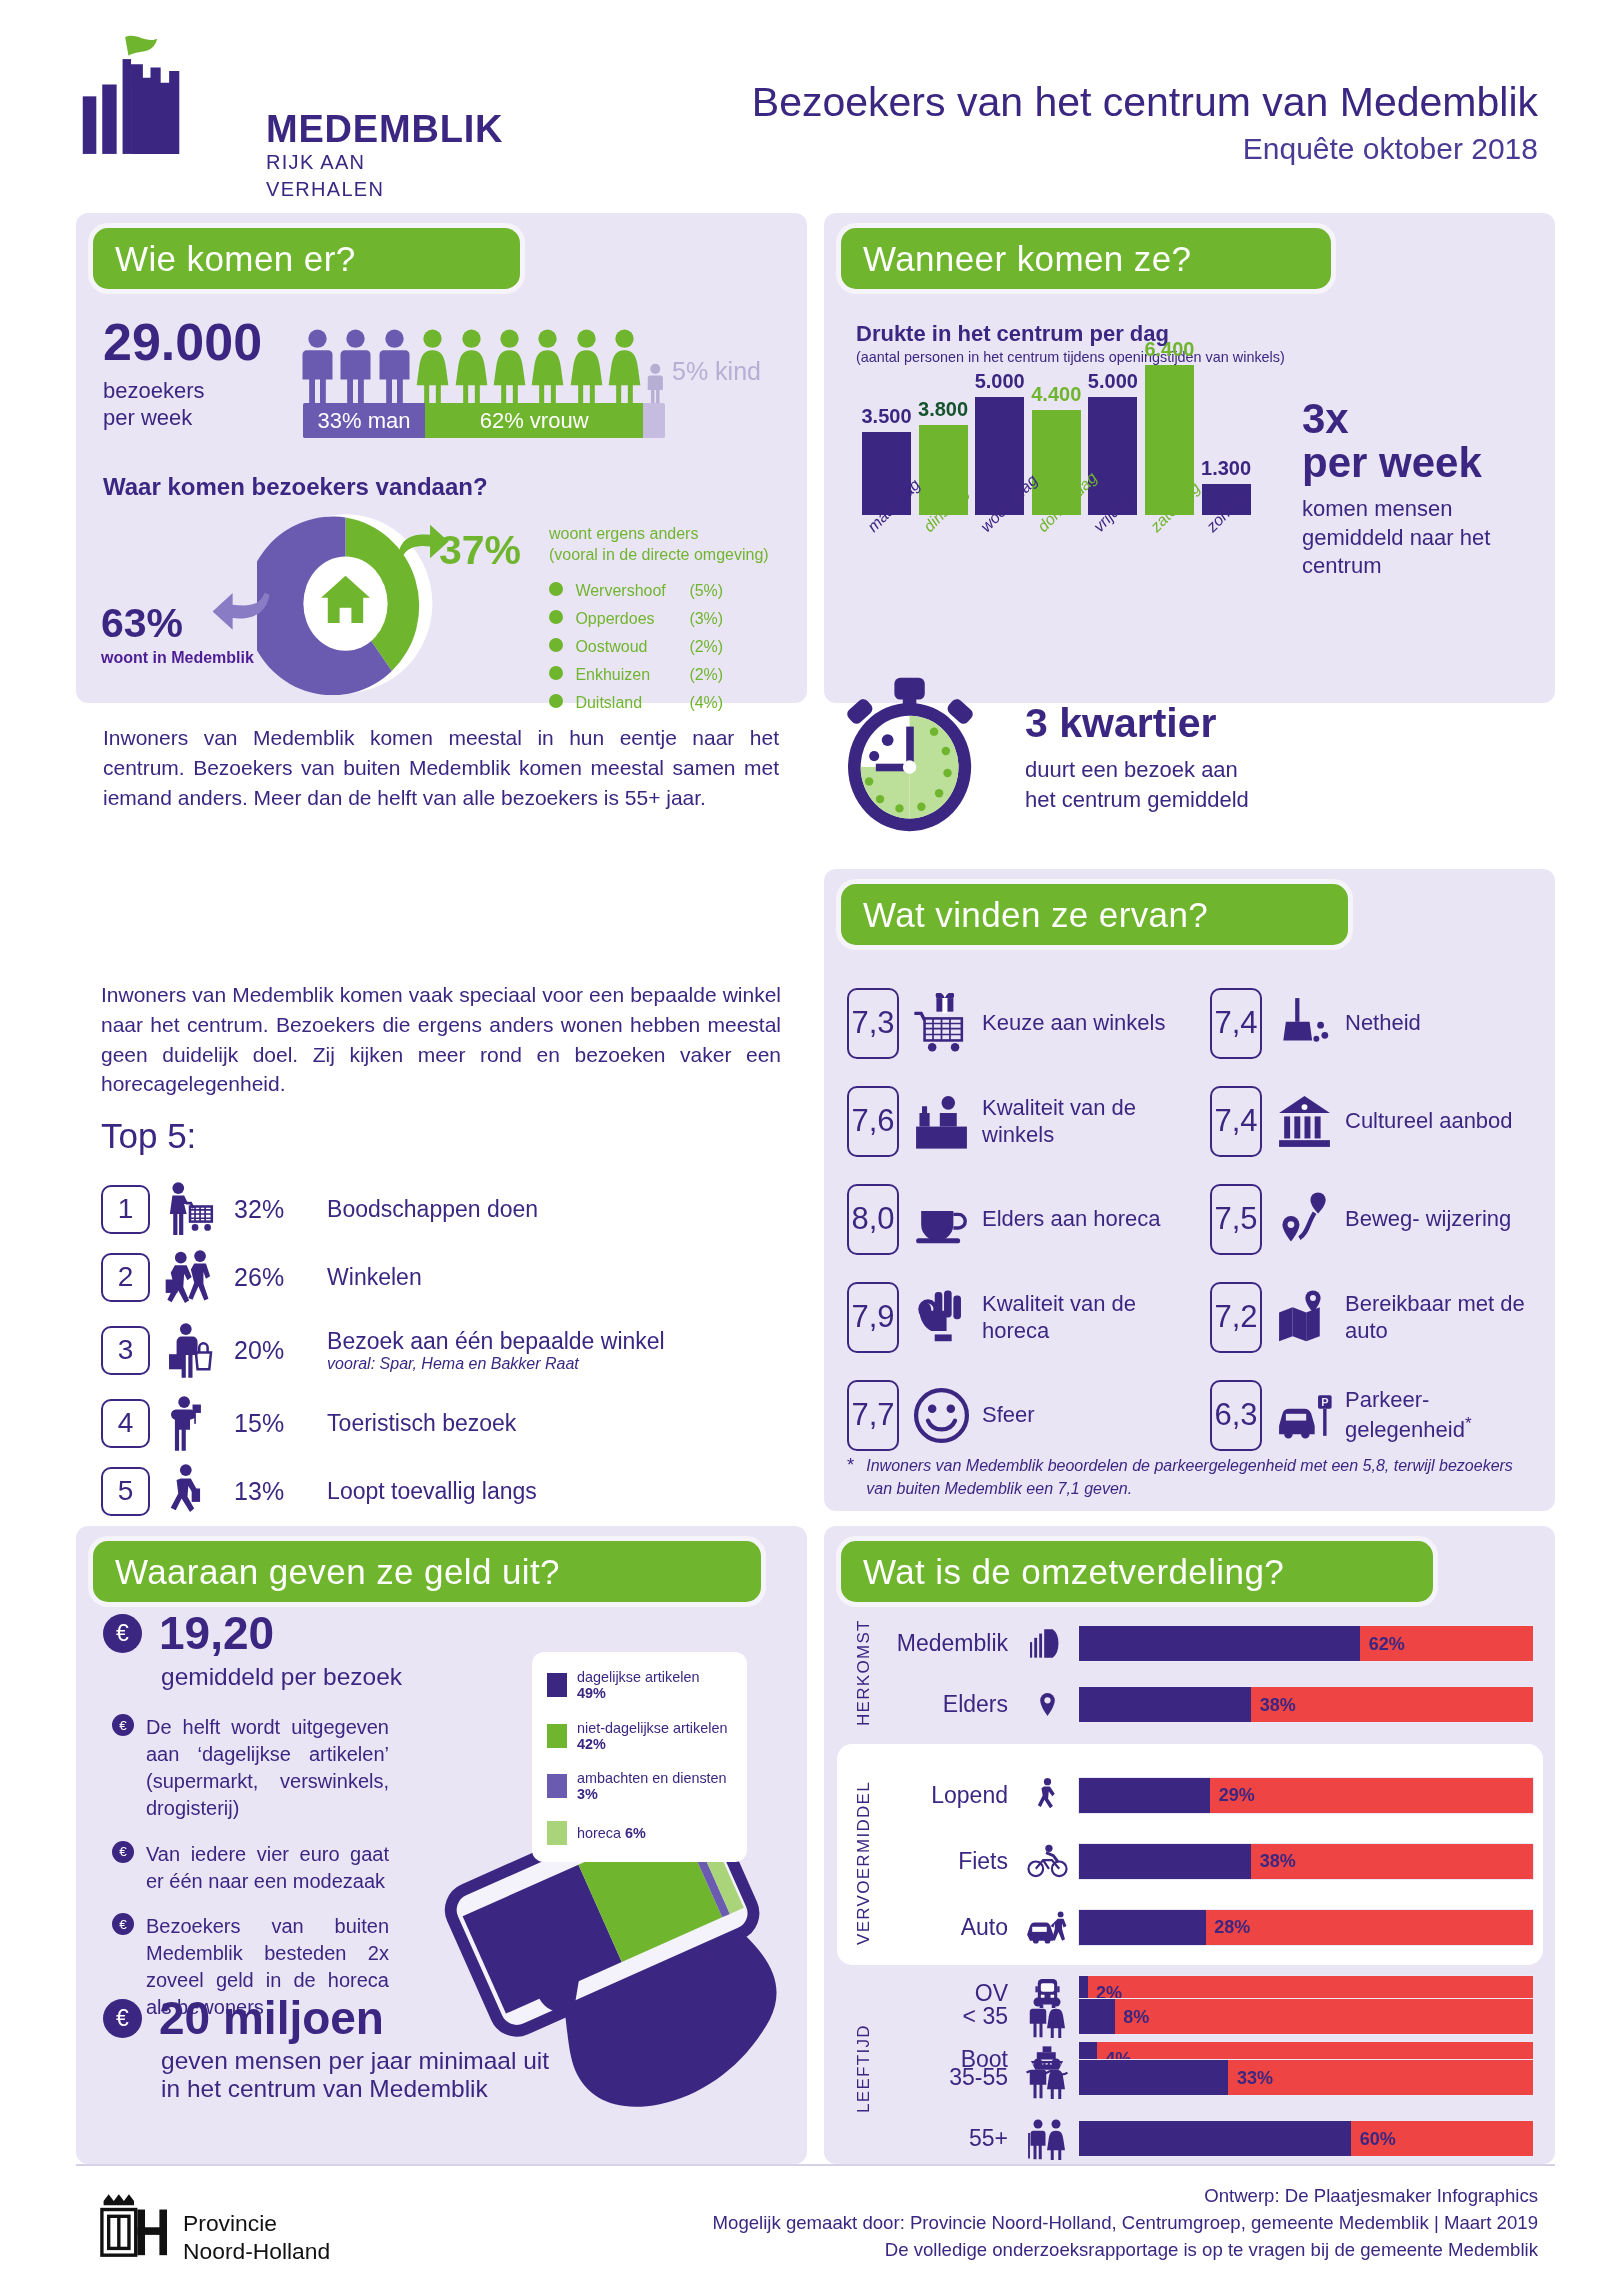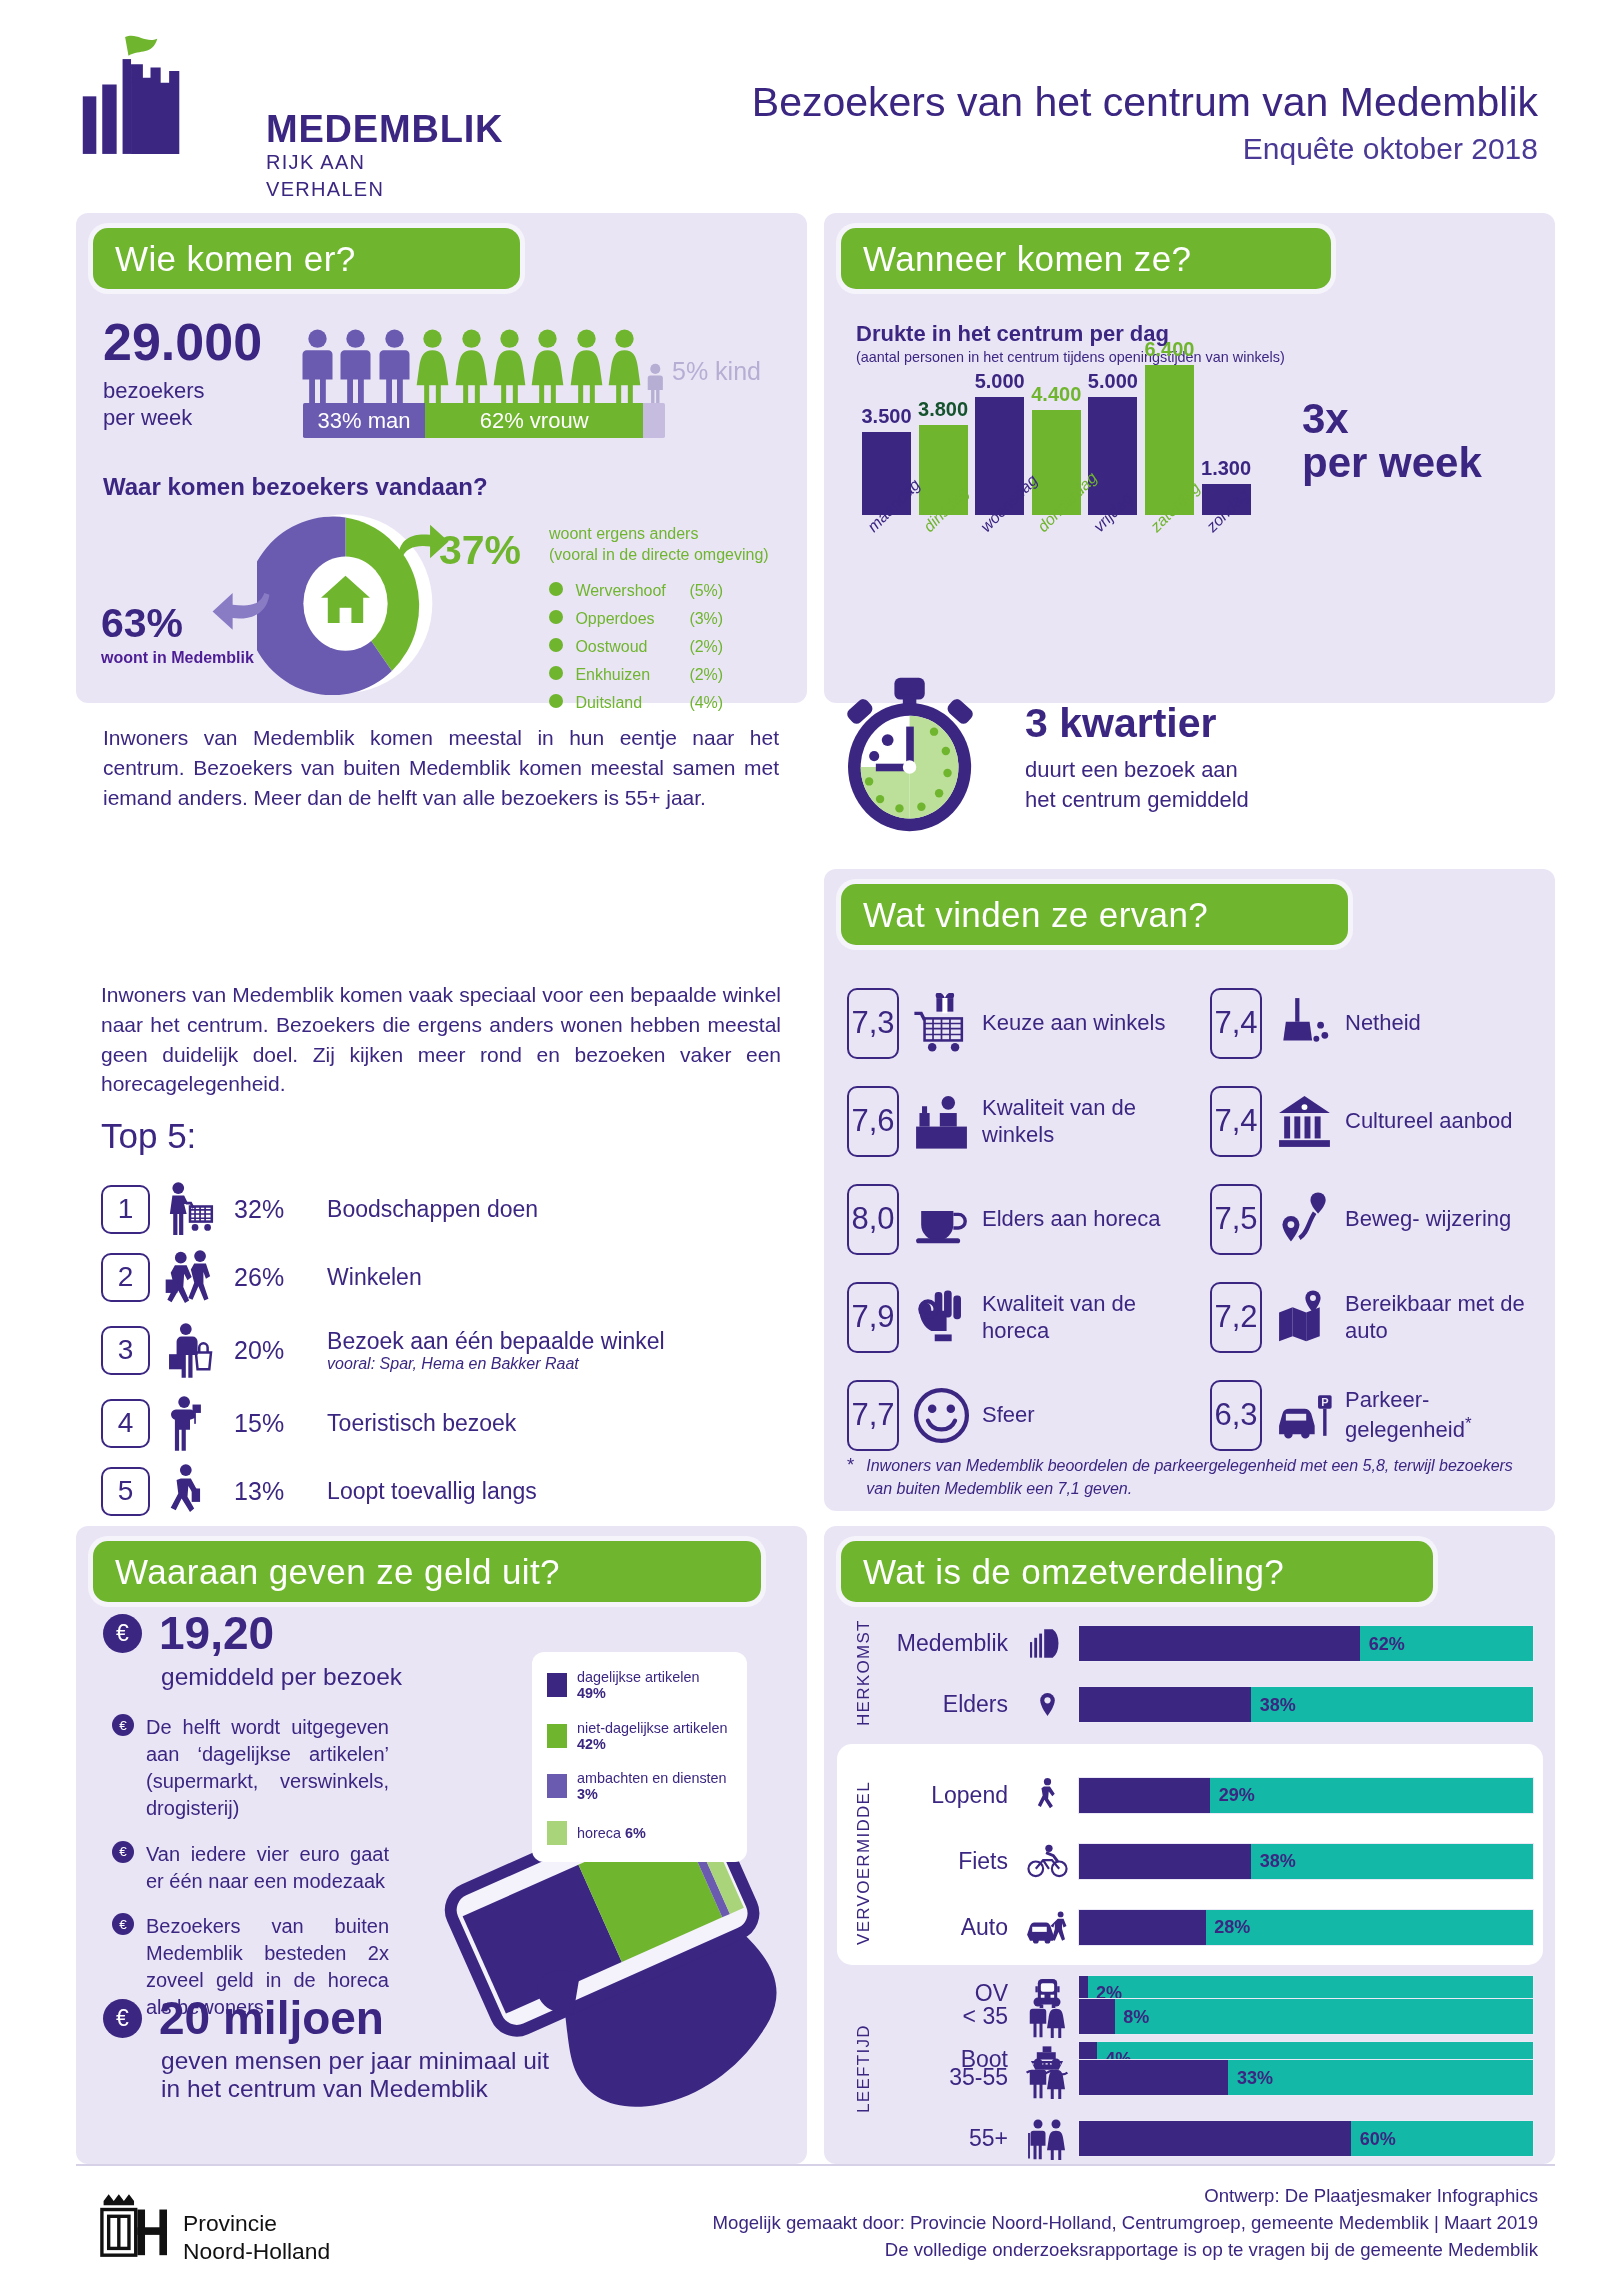--- a/index.html
+++ b/index.html
@@ -110,21 +110,21 @@
   .lcard { position:absolute; left:249px; top:66px; width:215px; background:#fff; border-radius:12px; padding:17px 15px; }
   .lc-item { display:flex; align-items:center; margin-bottom:18.6px; font-size:14.4px; color:#3b2682; }
   .lc-item:last-child { margin-bottom:0; }
   .lc-sw { width:20px; height:24px; margin-right:10px; flex:none; }
 
   
   .grp-label { position:absolute; font-size:17px; color:#3b2682; letter-spacing:1.3px; writing-mode:vertical-rl; transform:rotate(180deg); }
   .hrow { display:flex; align-items:center; height:49px; }
   .hrow-lab { width:125px; text-align:right; font-size:23px; color:#3b2682; flex:none; }
   .hrow-ico { width:61px; height:41px; margin-left:8.5px; flex:none; display:flex; align-items:center; justify-content:center; }
-  .track { position:relative; height:37px; background:#14b8a6; border:0.8px solid #ece9f6; flex:1; }
+  .track { position:relative; height:37px; background:#ef4444; border:0.8px solid #ece9f6; flex:1; }
   .fill { position:absolute; left:0; top:0; height:100%; background:#3b2682; }
   .hval { position:absolute; top:50%; transform:translateY(-50%); font-size:18px; font-weight:bold; color:#3b2682; white-space:nowrap; }
   .white-card { position:absolute; background:#fff; border-radius:15px; }
 
   
   .footer { position:absolute; left:0; top:2164px; width:1623px; height:132px; }
   .hr { position:absolute; left:76px; top:0; width:1479px; height:1.7px; background:#d7d1e8; }
   .ftxt { position:absolute; right:85px; top:18.6px; text-align:right; font-size:18.6px; color:#3b2682; line-height:1.45; }
   .nh-logo { position:absolute; left:85px; top:25px; width:279px; height:85px; }
 </style>
@@ -320,20 +320,21 @@
     <div class="blabel" style="left:115px;top:3.4px; color:#3b2682">woensdag</div>
     <div class="blabel" style="left:172px;top:3.4px; color:#6fb52e">donderdag</div>
     <div class="blabel" style="left:228px;top:3.4px; color:#3b2682">vrijdag</div>
     <div class="blabel" style="left:285px;top:3.4px; color:#6fb52e">zaterdag</div>
     <div class="blabel" style="left:341px;top:3.4px; color:#3b2682">zondag</div>
   </div>
 
   <div class="pw-block">
     <div class="pw-big">3x</div>
     <div class="pw-big">per week</div>
+    <div class="pw-txt" style="width:211px">komen mensen gemiddeld naar het centrum</div>
   </div>
 
   <div class="clock-block">
     <svg style="position:absolute;left:0;top:0;" width="156" height="156" viewBox="0 0 185 185">
       <rect x="74" y="2" width="36" height="26" rx="7" fill="#3b2682"></rect>
       <rect x="84" y="22" width="16" height="18" fill="#3b2682"></rect>
       <rect x="18" y="32" width="30" height="20" rx="7" fill="#3b2682" transform="rotate(-42 33 42)"></rect>
       <rect x="137" y="32" width="30" height="20" rx="7" fill="#3b2682" transform="rotate(42 152 42)"></rect>
       <ellipse cx="92" cy="108" rx="73" ry="76" fill="#3b2682"></ellipse>
       <ellipse cx="92" cy="108" rx="58" ry="61" fill="#ffffff"></ellipse>

